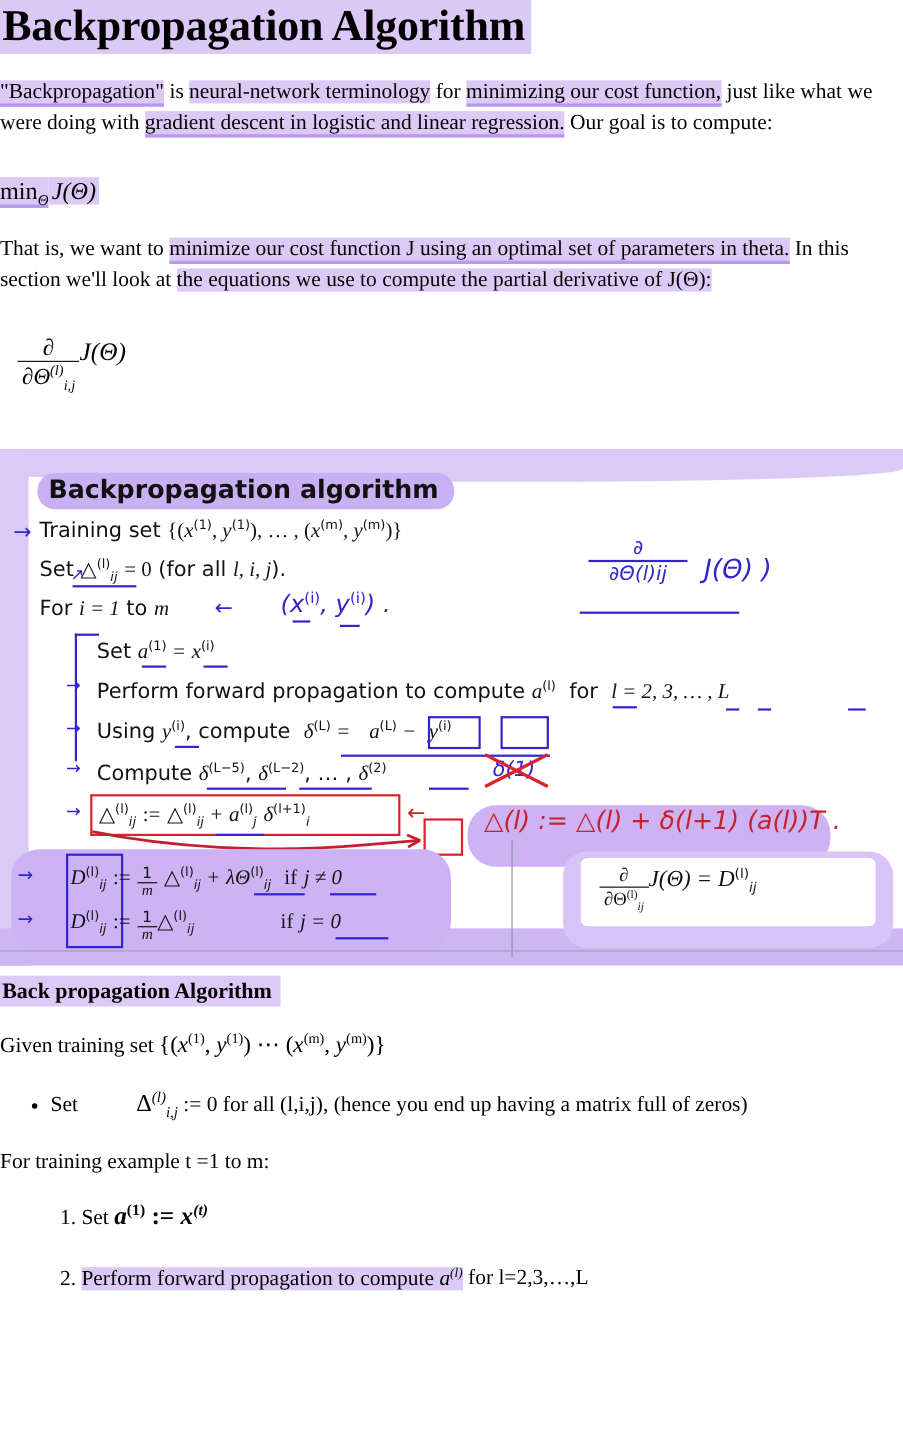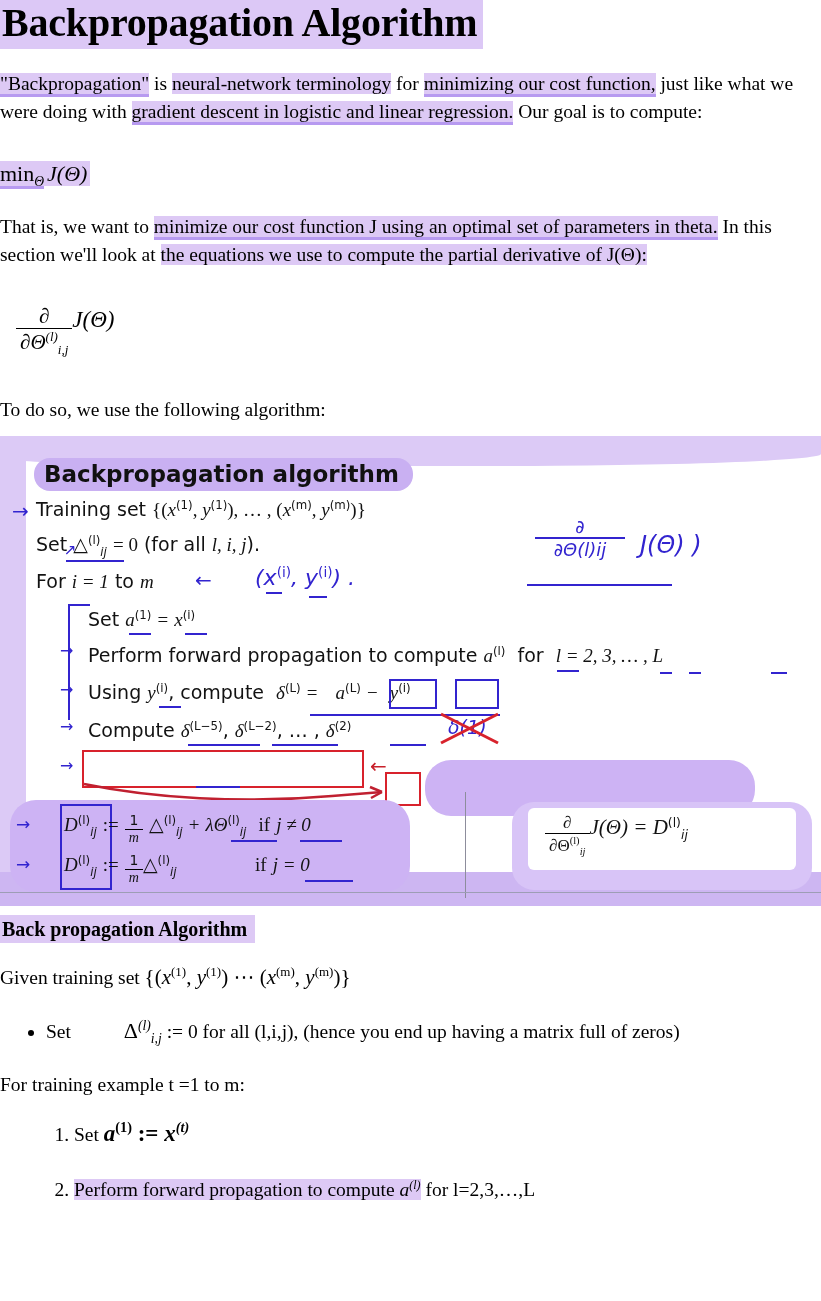--- a/index.html
+++ b/index.html
@@ -199,21 +199,20 @@
 
   <p class="para"><span>That is, we want to </span><span class="hl-u">minimize our cost function J using an optimal set of parameters in theta.</span><span> In this section we'll look at </span><span class="hl">the equations we use to compute the partial derivative of J(Θ):</span></p>
 
   <div class="gap-lg"></div>
 
   <div class="eq-block" style="padding-left:16px;"><span class="frac"><span class="top math">∂</span><span class="bar"></span><span class="bot math"><span>∂Θ</span><sup class="sm">(l)</sup><sub class="sm">i,j</sub></span></span><span class="math" style="font-size:23px;">J(Θ)</span></div>
 
   <div class="gap-lg"></div>
   <div class="gap-md"></div>
 
-  <p class="para">To do so, we use the following algorithm:</p>
 
   <div class="gap-sm"></div>
 
   <div class="slide">
 
     <div class="slide-wash-top"></div>
     <div class="slide-wash-left"></div>
     <div class="slide-wash-bottom"></div>
 
     <div class="slide-title">Backpropagation algorithm</div>
@@ -282,20 +281,23 @@
     <div class="ul-blue" style="left:390px; top:308px; width:36px;"></div>
 
     <div class="hand-blue" style="left:448px; top:280px; font-size:19px;">δ(1)</div>
     <svg style="position:absolute; left:438px; top:275px;" width="64" height="36">
       <line x1="3" y1="3" x2="60" y2="32" stroke="#d8222c" stroke-width="3"></line>
       <line x1="60" y1="3" x2="3" y2="32" stroke="#d8222c" stroke-width="3"></line>
     </svg>
 
     <div class="hand-blue" style="left:60px; top:320px; font-size:16px;">→</div>
     <div class="box-red" style="left:82px; top:314px; width:282px; height:38px;"></div>
+    <div class="sl-line" style="left:90px; top:320px;">
+      <span class="mu">△</span><sup class="num">(l)</sup><sub class="sm">ij</sub> <span class="mu">:=</span> <span class="mu">△</span><sup class="num">(l)</sup><sub class="sm">ij</sub> <span class="mu">+</span> <span class="m">a</span><sup class="num">(l)</sup><sub class="sm">j</sub> <span class="m">δ</span><sup class="num">(l+1)</sup><sub class="sm">i</sub>
+    </div>
     <div class="hand-red" style="left:370px; top:318px; font-size:20px;">←</div>
     <div class="box-red" style="left:385px; top:336px; width:36px; height:34px;"></div>
     <svg style="position:absolute; left:82px; top:344px;" width="310" height="30">
       <path d="M2,4 C70,18 160,24 250,16 L300,12" stroke="#c02030" stroke-width="2.5" fill="none"></path>
       <path d="M300,12 L288,7 M300,12 L289,18" stroke="#c02030" stroke-width="2.5" fill="none"></path>
     </svg>
     <div class="ul-blue" style="left:196px; top:350px; width:44px;"></div>
 
     <div class="slide-hl" style="left:10px; top:364px; width:400px; height:92px;"></div>
 
@@ -308,20 +310,21 @@
     <div class="ul-blue" style="left:231px; top:404px; width:46px;"></div>
     <div class="ul-blue" style="left:300px; top:404px; width:42px;"></div>
 
     <div class="hand-blue" style="left:16px; top:418px; font-size:17px;">→</div>
     <div class="sl-line" style="left:64px; top:417px;">
       <span class="m">D</span><sup class="num">(l)</sup><sub class="sm">ij</sub> <span class="mu">:=</span> <span style="font-size:15px;"><span class="frac" style="font-size:14px; vertical-align:-0.75em;"><span class="top mathup">1</span><span class="bar"></span><span class="bot math">m</span></span></span><span class="mu">△</span><sup class="num">(l)</sup><sub class="sm">ij</sub> &nbsp;&nbsp;&nbsp;&nbsp;&nbsp;&nbsp;&nbsp;&nbsp;&nbsp;&nbsp;&nbsp;&nbsp;<span class="mu">if</span> <span class="m">j = 0</span>
     </div>
     <div class="ul-blue" style="left:305px; top:444px; width:48px;"></div>
 
     <div class="slide-hl" style="left:425px; top:324px; width:330px; height:56px;"></div>
+    <div class="hand-red" style="left:440px; top:326px; font-size:23px;">△(l) := △(l) + δ(l+1) (a(l))T .</div>
 
     <div class="vbar-grey" style="left:465px; top:356px; height:106px;"></div>
 
     <div class="slide-hl-soft" style="left:512px; top:366px; width:300px; height:88px;"></div>
     <div style="position:absolute; left:528px; top:372px; background:#ffffff; width:268px; height:62px; border-radius:6px;"></div>
     <div class="sl-line" style="left:545px; top:378px; font-size:20px;">
       <span class="frac" style="font-size:17px; vertical-align:-0.95em;"><span class="top math">∂</span><span class="bar"></span><span class="bot math"><span style="font-style:normal;">∂Θ</span><sup class="num">(l)</sup><sub class="sm">ij</sub></span></span><span class="m" style="font-size:21px;">J(Θ) = D</span><sup class="num">(l)</sup><sub class="sm">ij</sub>
     </div>
 
     <div class="sl-rule" style="left:0; top:456px; width:821px;"></div>

